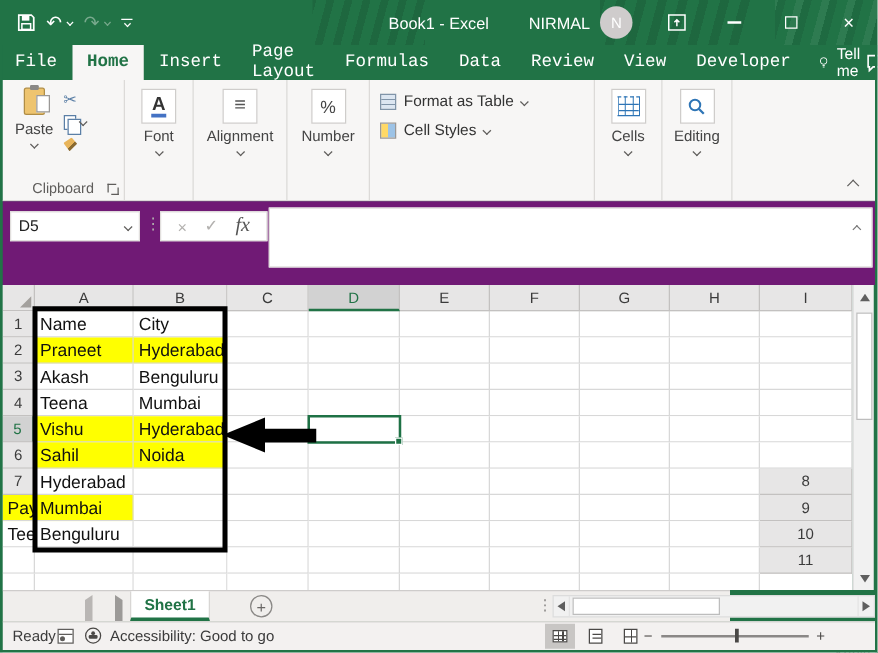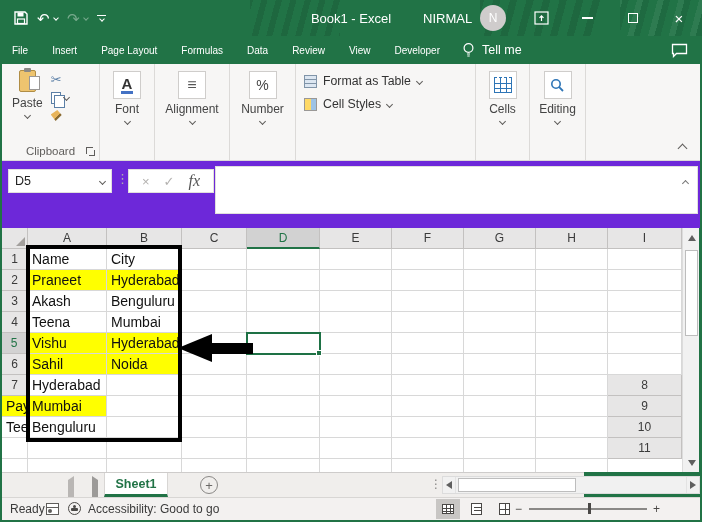--- a/index.html
+++ b/index.html
@@ -26,21 +26,21 @@
   .account{position:absolute;left:423px;top:0;height:36px;display:flex;align-items:center;gap:8px;color:#fff;font-size:13px;z-index:2;}
   .avatar{width:26px;height:26px;border-radius:50%;background:#cfcccc;color:#fff;font-size:12px;display:flex;align-items:center;justify-content:center;}
   .winctl{position:absolute;right:0;top:0;height:36px;display:flex;align-items:center;z-index:2;}
   .wbtn{width:46px;height:36px;display:flex;align-items:center;justify-content:center;color:#fff;}
   .mini-bar{width:11px;height:1.5px;background:#fff;}
   .max-box{width:10px;height:10px;border:1.3px solid #fff;}
   .close-x{font-size:15px;color:#fff;line-height:1;}
 
   
   .tabsbar{position:absolute;left:0;top:36px;width:702px;height:28px;background:#217346;display:flex;align-items:stretch;}
-  .tab{display:flex;align-items:center;padding:0 12px;color:#fff;font-size:10px;cursor:default;}
+  .tab{display:flex;align-items:center;padding:0 12px;color:#fff;font-size:14px;cursor:default;font-family:Liberation Mono, monospace;}
   .tab.active{background:#f7f6f5;color:#217346;font-weight:bold;}
   .tellme{display:flex;align-items:center;gap:7px;color:#fff;font-size:12.5px;margin-left:10px;}
   .comment-btn{margin-left:auto;margin-right:14px;display:flex;align-items:center;}
 
   
   .ribbon{position:absolute;left:2px;top:64px;width:698px;height:97px;background:#f7f6f5;border-bottom:1px solid #dbd9d7;display:flex;}
   .rgroup{position:relative;border-right:1px solid #dcdad8;height:100%;flex:none;}
   .rg-label{position:absolute;left:0;right:0;bottom:3px;text-align:center;font-size:11.5px;color:#5f5d5b;}
   .bigbtn{display:flex;flex-direction:column;align-items:center;margin-top:7px;}
   .iconbox{width:28px;height:28px;border:1px solid #cfcdcb;background:#fff;display:flex;align-items:center;justify-content:center;margin-bottom:3px;}
@@ -74,21 +74,21 @@
       repeating-linear-gradient(#dce6f1 0 3px,#8094a8 3px 4px);}
   .cs-icon{width:13px;height:13px;border:1px solid #9a9896;background:
       linear-gradient(90deg,#ffd966 0 50%,#9dc3e6 50% 100%);}
   .cellsicon{width:18px;height:16px;border:1px solid #2e75b6;border-top-style:dashed;background:
       linear-gradient(#2e75b6,#2e75b6) 0 5px/100% 1px no-repeat,
       linear-gradient(#2e75b6,#2e75b6) 0 10px/100% 1px no-repeat,
       linear-gradient(90deg,transparent 0 5px,#2e75b6 5px 6px,transparent 6px 11px,#2e75b6 11px 12px,transparent 12px) ,#fff;}
   .collapse-chev{position:absolute;right:14px;bottom:8px;}
 
   
-  .formula-row{position:absolute;left:2px;top:161px;width:698px;height:67px;background:#6d28d9;}
+  .formula-row{position:absolute;left:2px;top:161px;width:698px;height:67px;background:#701a75;}
   .namebox{position:absolute;left:6px;top:8px;width:104px;height:24px;background:#fff;border:1px solid #e1dfdd;display:flex;align-items:center;padding:0 6px;font-size:12.5px;color:#222;}
   .namebox .chev{margin-left:auto;}
   .fr-dots{position:absolute;left:114px;top:10px;color:#b0aeac;font-size:13px;}
   .fxbox{position:absolute;left:126px;top:8px;width:86px;height:24px;background:#fff;border:1px solid #e1dfdd;display:flex;align-items:center;justify-content:space-around;padding:0 6px;}
   .fx-x{color:#b3b1af;font-size:13px;}
   .fx-check{color:#b3b1af;font-size:13px;}
   .fx-fx{color:#555;font-size:16px;font-style:italic;font-family:"Liberation Serif","DejaVu Serif",serif;}
   .formula-field{position:absolute;left:213px;top:5px;width:483px;height:48px;background:#fff;border:1px solid #e1dfdd;}
   .formula-field .chev{position:absolute;right:9px;top:14px;border-color:#777;}
 
@@ -205,20 +205,21 @@
         </span>
       <span class="wbtn">
           <span class="close-x">×</span>
         </span>
     </div>
   </div>
 
   <div class="tabsbar" id="tabsbar">
 
     <span class="tab">File</span>
+      <span class="tab active">Home</span>
       <span class="tab">Insert</span>
       <span class="tab">Page Layout</span>
       <span class="tab">Formulas</span>
       <span class="tab">Data</span>
       <span class="tab">Review</span>
       <span class="tab">View</span>
       <span class="tab">Developer</span>
       <span class="tellme">
       <svg width="13" height="16" viewBox="0 0 13 16">
           <circle cx="6.5" cy="6" r="4.4" fill="none" stroke="#fff" stroke-width="1.2"></circle>

